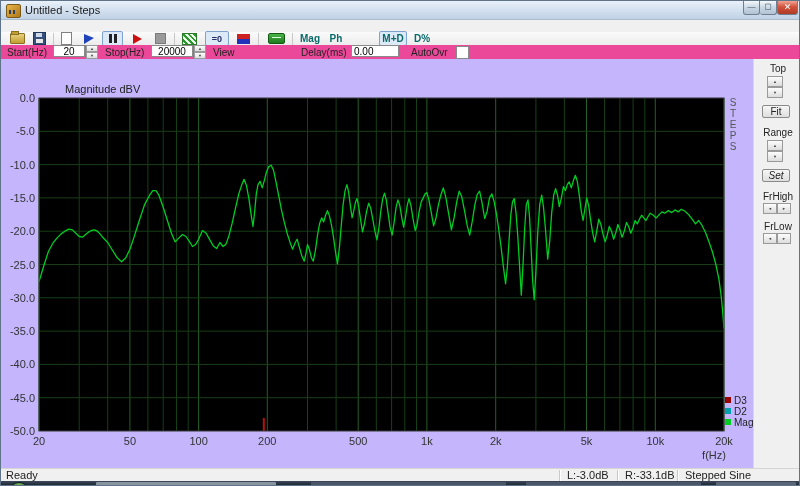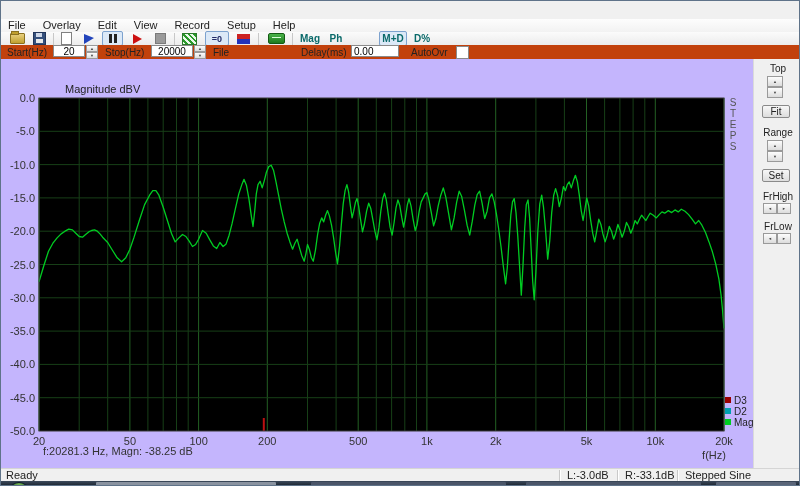--- a/index.html
+++ b/index.html
@@ -43,21 +43,21 @@
   .ic-stop{width:9px;height:9px;background:#9a9a9a;border:1px solid #7a7a7a;}
   .ic-hatch{width:13px;height:10px;border:1px solid #2a7a2a;background:
      repeating-linear-gradient(45deg,#eafaea 0 2px,#2a9a2a 2px 4px);}
   .ic-eq0{font-size:9px;font-weight:bold;color:#222a66;}
   .ic-rb{width:13px;height:10px;display:flex;flex-direction:column;}
   .ic-rb i{display:block;flex:1;}
   .ic-rb .r{background:#cc2222;} .ic-rb .b{background:#2233bb;}
   .ic-batt{width:15px;height:9px;background:linear-gradient(#4ab44a,#1e7a1e);border:1px solid #145a14;border-radius:2px;position:relative;}
   .ic-batt:before{content:"";position:absolute;left:3px;top:3px;width:9px;height:1px;background:#d8ffd8;}
   
-  #ctrlbar{position:absolute;left:0;top:44px;width:100%;height:14px;background:#c2410c;
+  #ctrlbar{position:absolute;left:0;top:44px;width:100%;height:14px;background:#ec4899;
     border-bottom:1px solid #d9d9d9;font-size:10px;color:#222;}
   .clabel{position:absolute;top:2px;}
   .cinput{position:absolute;top:0;height:12px;background:#fff;border:1px solid #8a8a8a;
     font-size:10px;font-family:"Liberation Sans",sans-serif;padding:0 2px;box-sizing:border-box;}
   .spin{position:absolute;top:0;width:12px;height:12px;display:flex;flex-direction:column;}
   .spin div{flex:1;background:linear-gradient(#fdfdfd,#dcdcdc);border:1px solid #9a9a9a;
     display:flex;align-items:center;justify-content:center;font-size:4px;color:#444;}
   #step-dd{position:absolute;top:16px;height:13px;width:64px;background:#fff;border:1px solid #8a8a8a;box-sizing:border-box;}
   #step-dd .val{position:absolute;left:3px;top:1px;font-size:10px;}
   #step-dd .arrow{position:absolute;right:0;top:0;width:12px;height:11px;background:linear-gradient(#fdfdfd,#d5d5d5);
@@ -95,30 +95,28 @@
   #taskbar{position:absolute;left:0;top:480px;width:100%;height:6px;background:linear-gradient(#3c4a5c,#121923);}
   #start-orb{position:absolute;left:8px;top:1px;width:18px;height:16px;border-radius:50%;
     background:radial-gradient(circle at 50% 30%,#9fd468,#2c6f2c 60%,#13315a);border:1px solid #0c1a2a;}
   .tb-block{position:absolute;top:1px;height:5px;border-radius:1px;}
 </style>
 </head>
 <body>
 
 <div id="win">
 
-
-  <div id="menubar">
-    <span class="menu-item">File</span>
-    <span class="menu-item">Overlay</span>
-    <span class="menu-item">Edit</span>
-    <span class="menu-item">View</span>
-    <span class="menu-item">Record</span>
-    <span class="menu-item">Setup</span>
-    <span class="menu-item">Help</span>
-  </div>
+  <div id="titlebar">
+    <div id="app-icon"></div>
+    <div id="title-text">Untitled - Steps</div>
+    <div class="winbtn" id="btn-min">—</div>
+    <div class="winbtn" id="btn-max">▢</div>
+    <div class="winbtn" id="btn-close">✕</div>
+  </div>
+
 
   <div id="toolbar">
     <div class="tbtn" style="left:8px;width:17px;">
         <span class="ic-open"></span>
       </div>
     <div class="tbtn" style="left:30px;width:17px;">
         <span class="ic-save"></span>
       </div>
     <div class="tsep" style="left:52px;"></div>
     <div class="tbtn" style="left:57px;width:17px;">
@@ -180,21 +178,21 @@
     <div class="spin" style="left:85px;">
         <div>▲</div>
         <div>▼</div>
       </div>
     <span class="clabel" style="left:104px;">Stop(Hz)</span>
     <input class="cinput" style="left: 150px; width: 42px; text-align: center; text-decoration: underline;" value="20000">
     <div class="spin" style="left:193px;">
         <div>▲</div>
         <div>▼</div>
       </div>
-    <span class="clabel" style="left:212px;">File</span>
+    <span class="clabel" style="left:212px;">View</span>
     <div id="step-dd" style="left:236px;">
       <span class="val">1/24 oct.</span>
       <span class="arrow">▼</span>
     </div>
     <span class="clabel" style="left:300px;">Delay(ms)</span>
     <input class="cinput" style="left: 350px; width: 48px;" value="0.00">
     <span class="clabel" style="left:410px;">AutoOvr</span>
     <div id="autoovr-box"></div>
   </div>
 
@@ -258,21 +256,20 @@
         <text x="494.7" y="386" text-anchor="middle" class="tick">2k</text>
         <text x="585.5" y="386" text-anchor="middle" class="tick">5k</text>
         <text x="654.3" y="386" text-anchor="middle" class="tick">10k</text>
         <text x="723.0" y="386" text-anchor="middle" class="tick">20k</text>
         <text x="713.0" y="400" text-anchor="middle" class="tick">f(Hz)</text>
         <polyline points="38.0,222.8 42.8,206.8 47.5,192.2 51.9,184.2 56.1,178.9 60.1,174.9 64.0,172.2 67.8,170.2 71.4,170.9 74.8,174.2 78.2,177.5 81.5,178.2 84.6,175.5 87.7,172.9 90.6,171.5 93.5,170.9 96.3,172.2 99.0,174.9 101.6,178.2 106.7,183.5 111.6,191.5 116.2,198.8 120.6,202.8 124.8,198.8 128.9,190.2 132.8,178.9 138.3,161.5 143.6,145.6 148.6,136.2 151.8,131.6 154.9,131.6 157.9,136.2 162.2,148.2 166.4,161.5 170.4,174.2 174.2,182.9 177.9,178.9 181.5,175.5 184.9,177.5 188.2,182.2 191.5,187.5 194.6,185.5 197.6,180.2 201.5,171.5 205.2,174.2 208.8,180.9 212.3,186.9 215.7,189.5 218.9,183.5 222.1,187.5 225.1,184.9 228.1,176.2 231.0,164.9 234.4,149.6 237.8,134.9 241.1,124.9 243.0,120.3 245.4,126.2 247.9,139.6 250.2,156.2 252.0,167.5 253.7,152.2 255.3,134.9 257.0,125.6 259.1,122.3 261.2,128.9 263.3,121.6 265.3,113.6 267.8,107.6 270.2,106.3 272.6,111.6 274.9,122.3 277.6,136.2 280.2,149.6 283.2,162.9 286.1,174.2 288.9,182.9 291.6,190.2 293.9,184.2 296.1,180.2 298.3,188.2 300.8,196.8 303.2,202.2 304.9,194.8 306.5,185.5 308.5,190.8 310.4,198.8 312.3,202.2 314.5,190.8 316.6,175.5 318.7,164.2 320.7,158.9 322.7,162.9 324.6,156.2 326.5,151.6 328.4,156.9 330.5,166.2 332.6,178.9 334.6,193.5 336.5,204.8 338.5,187.5 340.4,164.9 342.2,144.9 344.1,131.6 345.9,125.6 347.6,132.9 349.4,146.9 351.1,158.9 352.7,152.2 354.4,143.6 356.0,139.6 357.6,146.9 359.5,160.2 361.5,172.9 363.3,165.5 365.6,152.2 367.7,144.2 369.8,149.6 371.9,160.9 373.9,172.2 375.9,180.9 377.9,168.9 379.8,152.2 381.7,139.6 383.5,134.2 385.3,140.9 387.1,154.2 389.1,168.2 391.1,176.2 393.1,163.5 395.0,148.9 396.9,140.9 398.7,146.2 400.7,158.2 402.6,168.2 404.4,158.9 406.3,146.2 408.0,139.6 410.0,146.9 412.1,160.2 414.2,171.5 416.1,165.5 418.2,152.2 420.2,142.9 422.2,138.9 424.1,134.9 425.9,133.6 427.9,140.9 430.3,153.6 432.6,166.9 434.9,159.5 437.2,146.9 439.8,136.2 442.3,128.9 444.8,138.2 447.7,154.9 450.4,170.9 453.1,158.9 455.7,142.9 458.2,132.2 460.7,137.6 463.5,151.6 466.1,166.2 468.7,176.2 471.3,162.2 473.8,146.2 476.2,135.6 478.6,132.2 481.1,144.2 483.7,159.5 486.1,152.2 488.5,138.9 490.9,134.9 493.2,142.9 495.4,154.9 497.6,169.5 500.0,187.5 502.3,206.8 504.6,224.8 506.3,208.8 508.1,180.9 509.8,156.2 511.5,142.9 513.2,139.6 515.0,153.6 516.8,177.5 518.6,207.5 520.3,236.1 522.0,206.2 523.7,169.5 525.3,145.6 527.0,140.9 528.6,158.9 530.1,189.5 531.7,222.2 533.2,240.8 534.9,212.8 536.8,172.2 538.8,144.9 540.7,136.2 542.5,148.2 544.6,171.5 546.7,200.2 548.7,182.2 550.7,153.6 552.7,136.2 554.6,129.6 556.5,136.2 558.3,147.6 560.4,138.9 562.4,127.6 564.4,131.6 566.3,125.6 568.2,122.9 570.3,128.9 572.4,121.6 574.4,116.3 576.4,122.9 578.3,136.2 580.2,151.6 582.1,161.5 583.9,150.2 585.7,138.9 587.7,146.9 589.6,160.9 591.7,174.2 593.7,182.9 595.7,172.2 597.8,160.2 599.9,165.5 601.9,174.9 604.1,182.9 606.2,176.2 608.3,167.5 610.5,172.2 612.6,180.2 614.7,174.2 616.9,165.5 619.0,170.9 621.1,178.2 623.3,172.2 625.5,163.5 627.6,167.5 629.8,174.2 631.9,168.9 634.1,161.5 636.3,164.9 638.4,160.2 640.6,156.2 642.7,158.9 644.9,161.5 647.1,157.5 649.2,154.2 652.3,156.2 655.3,158.9 658.2,155.6 661.0,152.9 663.7,154.2 667.3,151.6 670.7,153.6 674.0,150.9 677.2,152.9 680.3,150.2 684.0,152.2 687.6,155.6 691.1,160.2 694.5,164.9 697.7,161.5 700.9,166.2 704.5,173.5 708.0,182.9 711.4,192.8 714.7,204.8 717.9,220.2 720.0,235.5 721.5,250.8 723.0,269.4" fill="none" stroke="#00cc22" stroke-width="1.3" stroke-linejoin="round"></polyline>
         <line x1="262.8" y1="359" x2="262.8" y2="372" stroke="#bb1111" stroke-width="2"></line>
         <rect x="38" y="39" width="685" height="333" fill="none" stroke="#3a3a3a" stroke-width="1"></rect>
       </svg>
     <div id="chart-title">Magnitude dBV</div>
-    <div id="cursor-readout">f:20281.3 Hz, Magn: -38.25 dB</div>
     <div id="steps-vertical">S
 T
 E
 P
 S</div>
     <div id="legend">
         <div class="legend-row">
           <span class="legend-swatch" style="background: rgb(153, 0, 0);"></span>
           <span>D3</span>
         </div>
@@ -292,21 +289,21 @@
     <div class="rp-spin" style="top:17px;">
         <div>▲</div>
         <div>▼</div>
       </div>
     <div class="rp-btn" style="top:46px;">Fit</div>
     <div class="rp-label" style="top:68px;">Range</div>
     <div class="rp-spin" style="top:81px;">
         <div>▲</div>
         <div>▼</div>
       </div>
-    <div class="rp-btn" style="top:110px;">Set</div>
+    <div class="rp-btn" style="top:110px;font-style:italic;">Set</div>
     <div class="rp-label" style="top:132px;">FrHigh</div>
     <div class="rp-arrows" style="top:144px;">
         <div>◄</div>
         <div>►</div>
       </div>
     <div class="rp-label" style="top:162px;">FrLow</div>
     <div class="rp-arrows" style="top:174px;">
         <div>◄</div>
         <div>►</div>
       </div>

